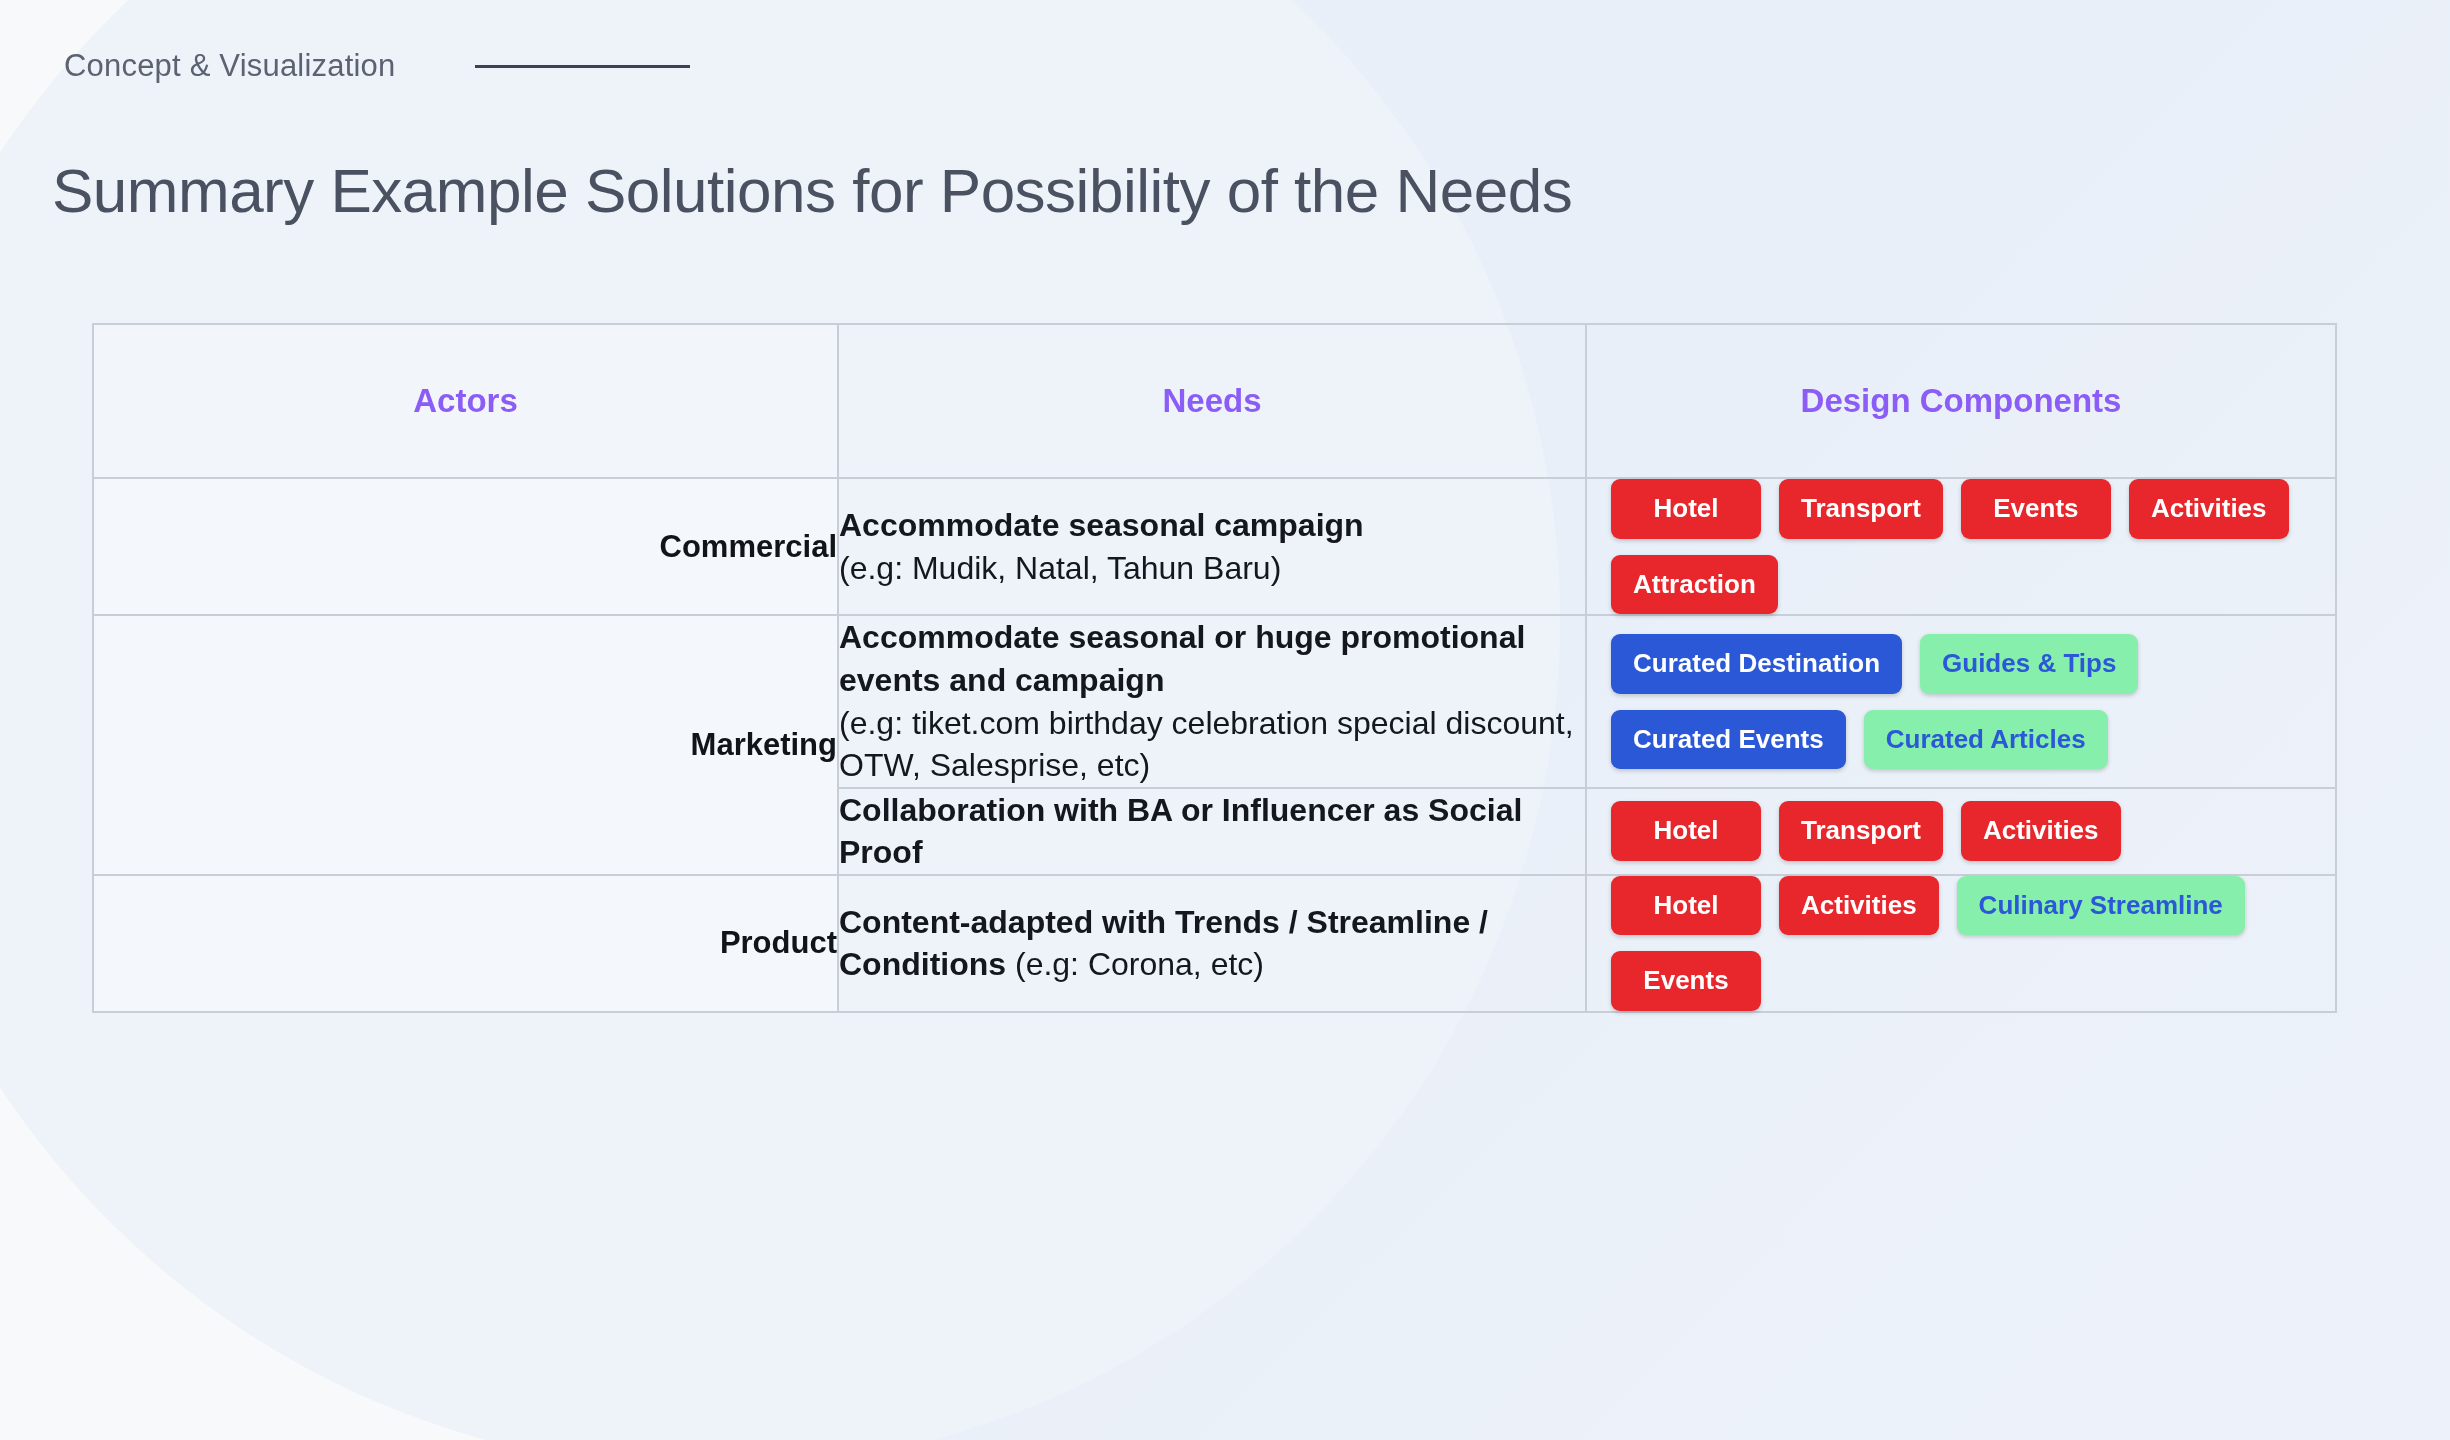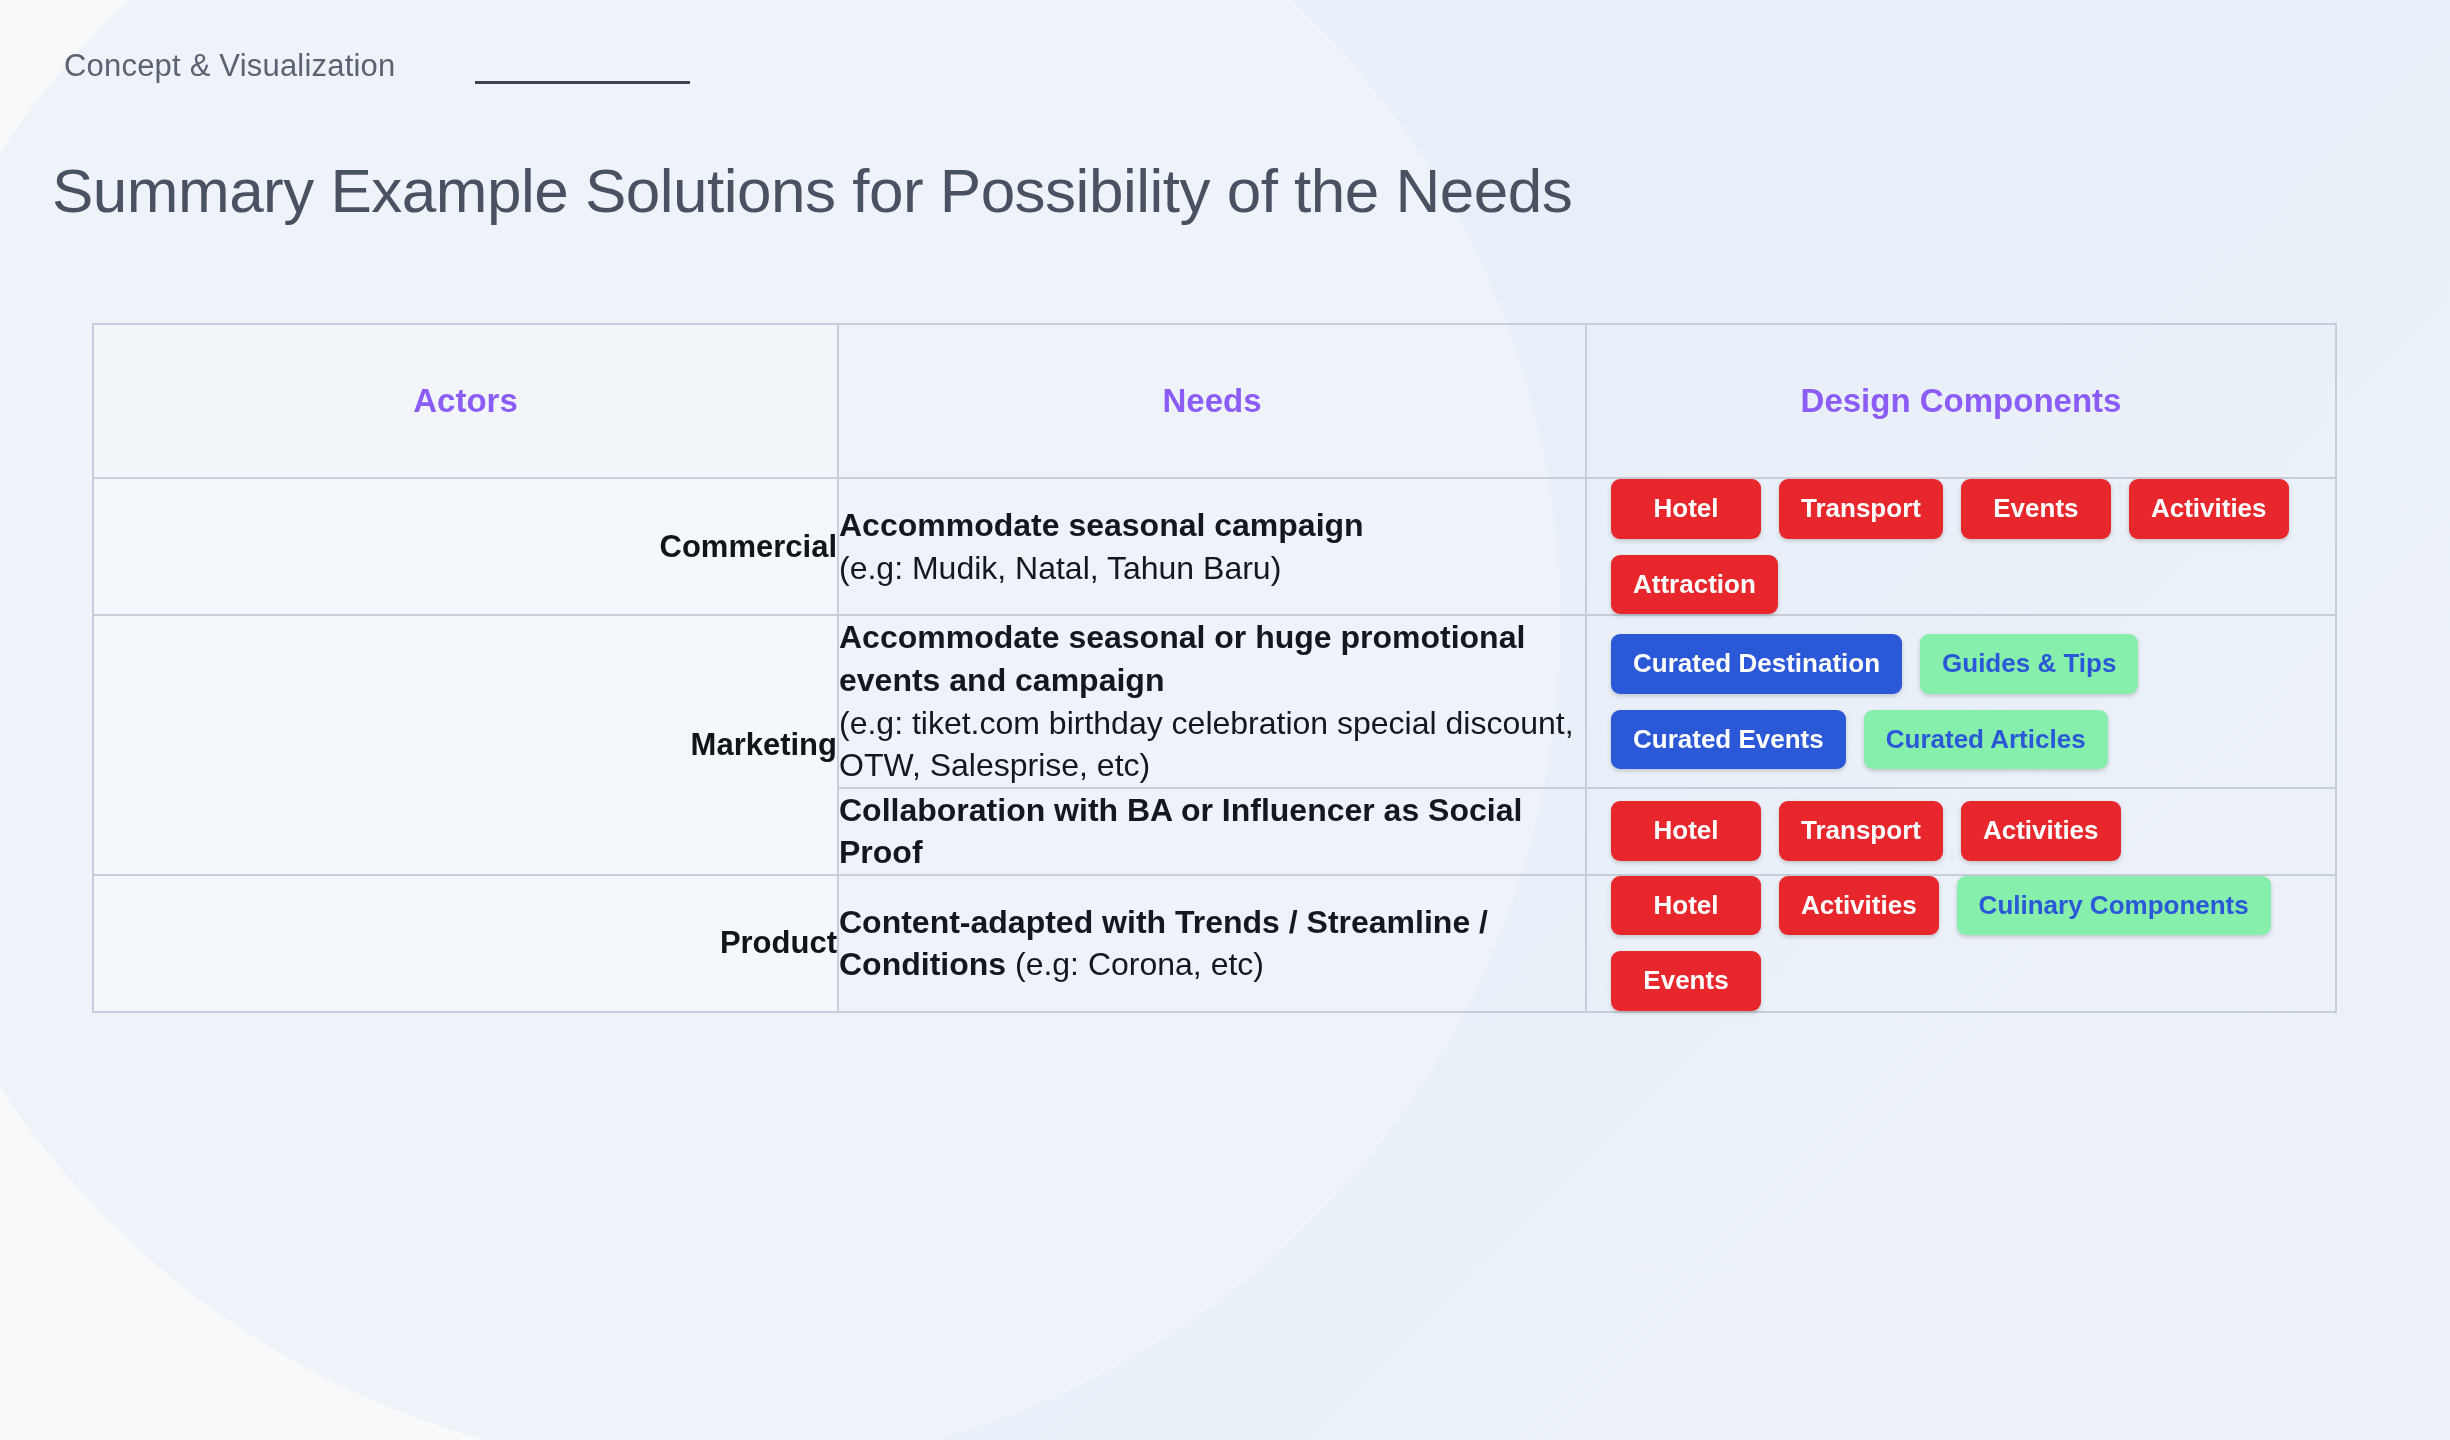--- a/index.html
+++ b/index.html
@@ -38,21 +38,21 @@
     border-radius: 50%;
     background: #eef3fa;
   }
 
   
   .eyebrow-row {
     position: absolute;
     left: 64px;
     top: 48px;
     display: flex;
-    align-items: flex-end;
+    align-items: center;
     gap: 80px;
     z-index: 5;
   }
   .eyebrow-text {
     font-size: 31px;
     color: #5c6270;
     letter-spacing: 0.2px;
     white-space: nowrap;
   }
   .eyebrow-rule {
@@ -222,19 +222,19 @@
     <tr>
       <td class="actor-cell row-white">Product</td>
       <td class="needs-cell">
         <span class="b">Content-adapted with Trends / Streamline / Conditions</span>
         <span class="n">(e.g: Corona, etc)</span>
       </td>
       <td class="comp-cell">
         <div class="chip-wrap">
           <div class="chip red">Hotel</div>
           <div class="chip red">Activities</div>
-          <div class="chip yellow two-line">Culinary Components</div>
+          <div class="chip yellow two-line">Culinary Streamline</div>
           <div class="chip red">Events</div>
         </div>
       </td>
     </tr>
   </tbody>
 </table>
 
 </body></html>

